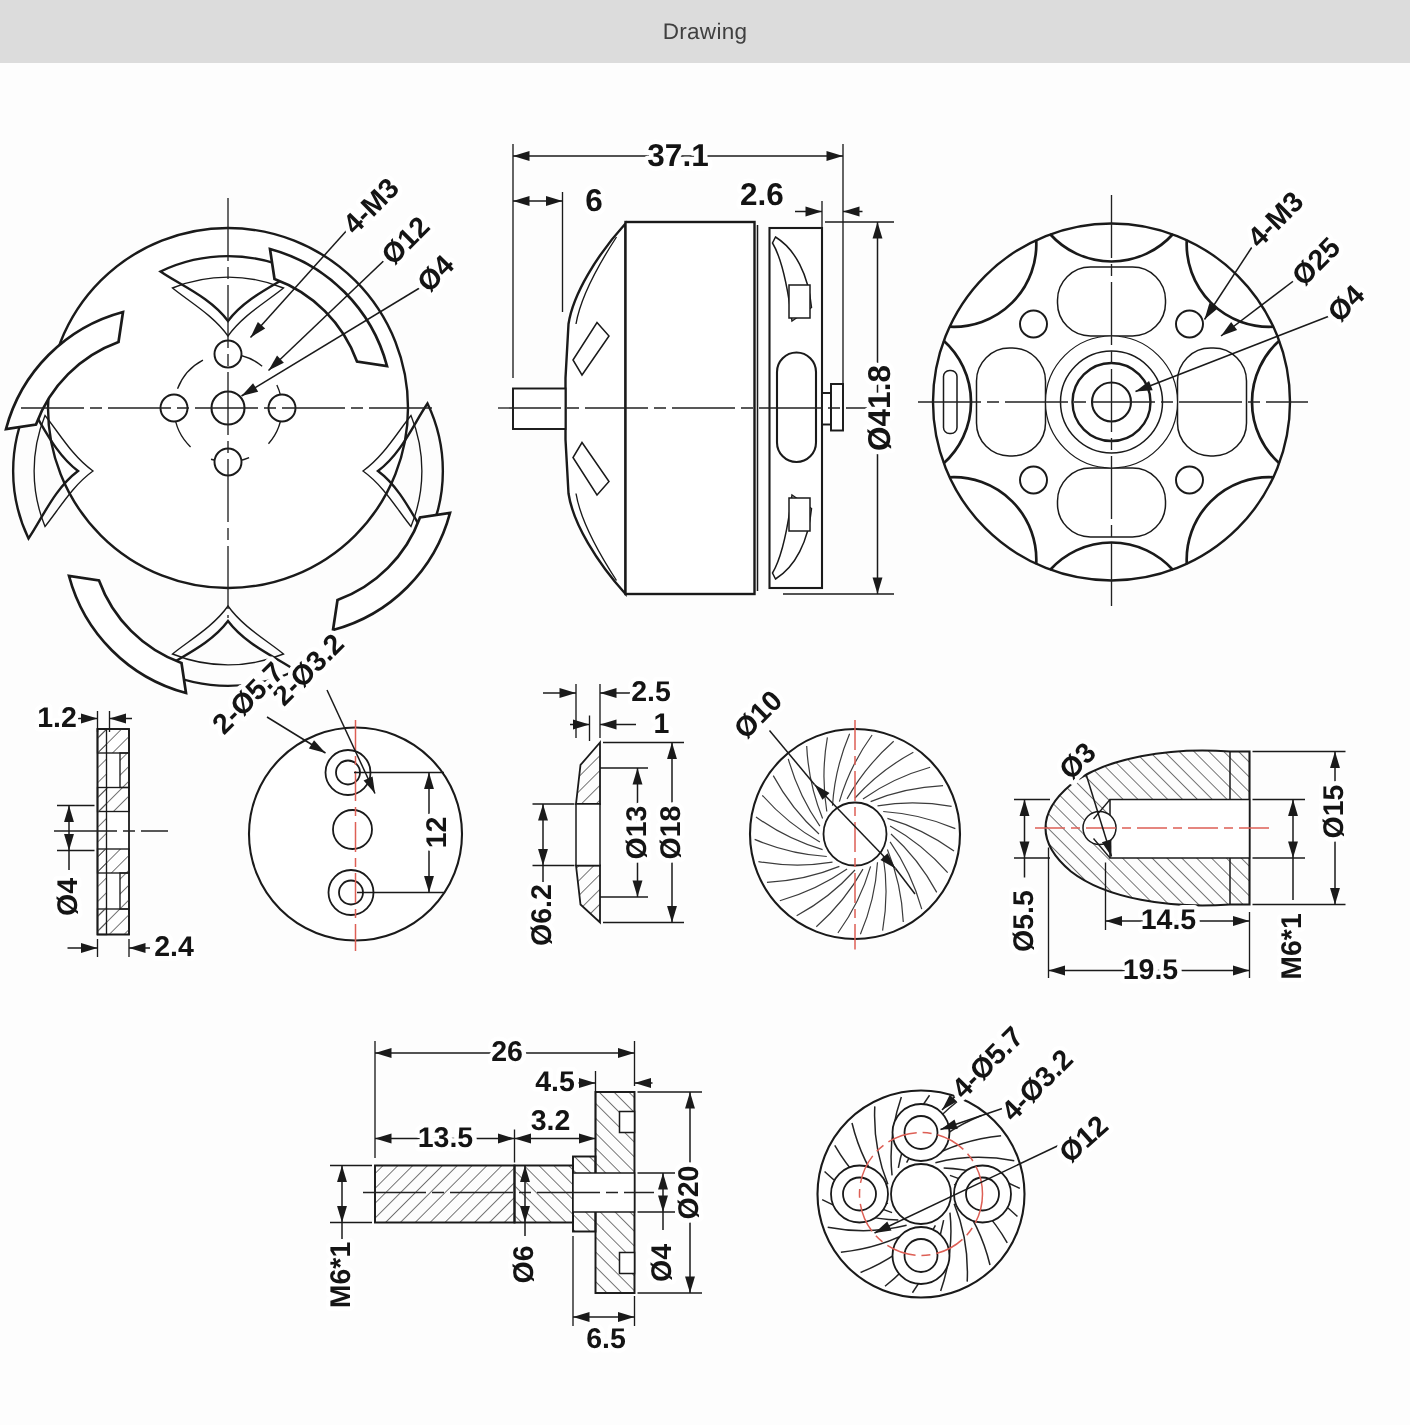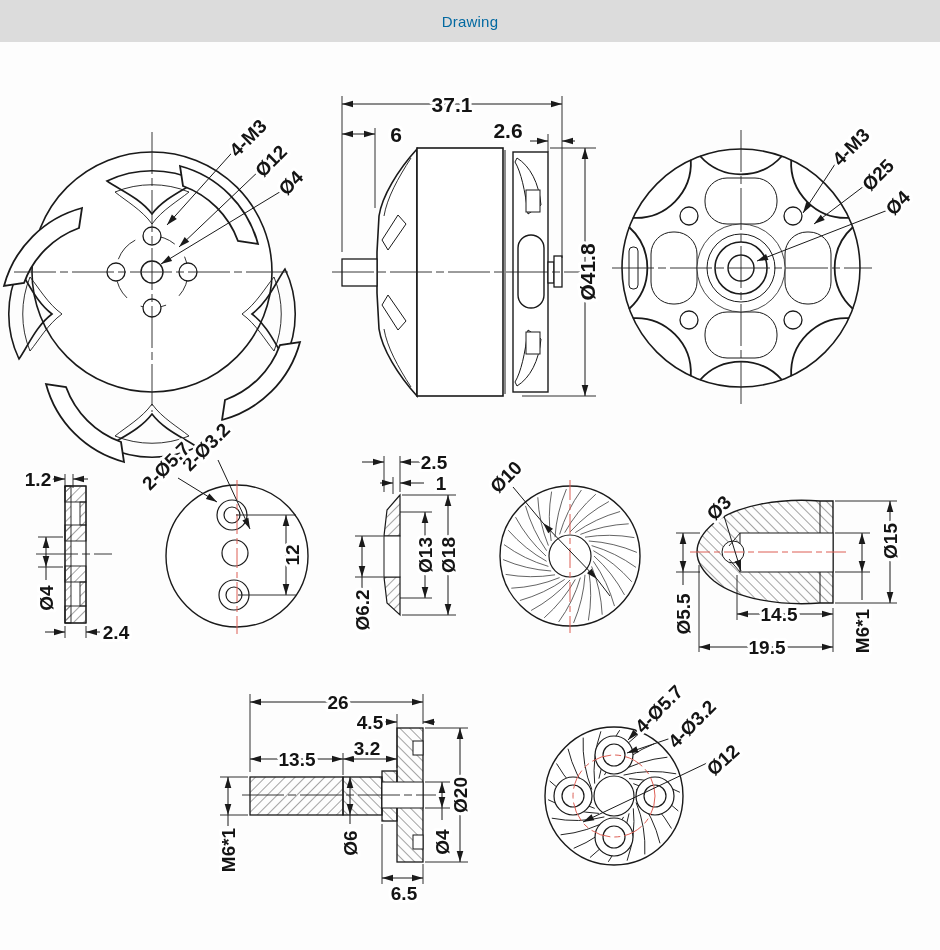--- a/index.html
+++ b/index.html
@@ -1,20 +1,20 @@
 <!DOCTYPE html>
 <html style="--accent: #dd5f55; --bar: #dcdcdc;"><head>
 <meta charset="utf-8">
 <style>
   html,body{margin:0;padding:0;background:#fff;}
   .page{position:relative;width:940px;height:950px;background:#fdfdfd;overflow:hidden;
         font-family:"Liberation Sans",sans-serif;}
   .topbar{position:absolute;left:0;top:0;width:940px;height:42px;background:var(--bar,#dcdcdc);
           display:flex;align-items:center;justify-content:center;}
-  .topbar .title{font-size:15px;color:#0369a1;letter-spacing:.2px;}
+  .topbar .title{font-size:15px;color:#404040;letter-spacing:.2px;}
   .canvas{position:absolute;left:0;top:42px;}
   svg text{font-family:"Liberation Sans",sans-serif;font-weight:bold;fill:#141414;
            text-anchor:middle;dominant-baseline:central;
            paint-order:stroke;stroke:#ffffff;stroke-width:6px;stroke-linejoin:round;}
   .t19{font-size:19px;}
   .t21{font-size:21px;}
   .ln{stroke:#1a1a1a;fill:none;}
   .w08{stroke-width:.8}.w09{stroke-width:.9}.w1{stroke-width:1}.w12{stroke-width:1.2}
   .w13{stroke-width:1.3}.w14{stroke-width:1.4}.w16{stroke-width:1.6}.w18{stroke-width:1.8}
   .wf{fill:#ffffff;}

